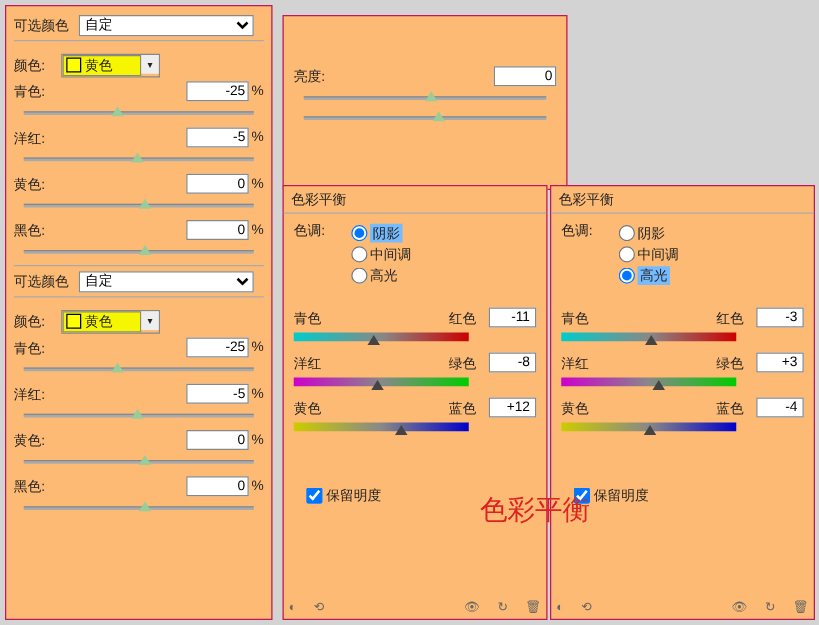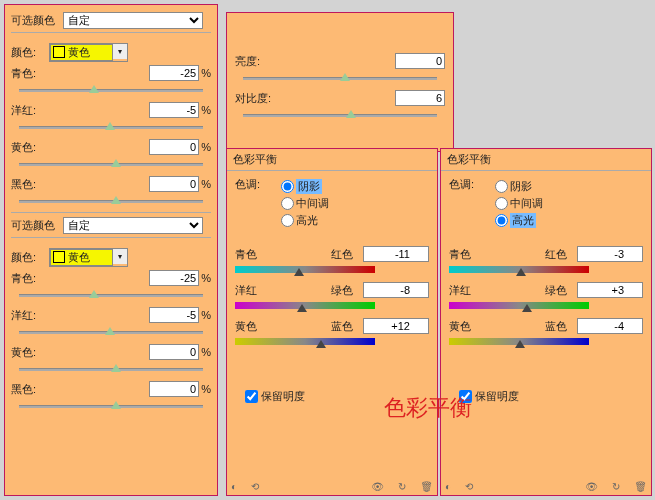--- a/index.html
+++ b/index.html
@@ -19,21 +19,21 @@
 .tri.dark{border-bottom-color:#444}
 .hr{height:1px;background:#aaa;margin:2px 0}
 .title{padding:3px 6px;border-bottom:1px solid #aaa;font-size:11px}
 .radio-row{display:flex;align-items:center;margin:2px 0 2px 10px}
 .radio-row input{margin:0 2px 0 0}
 .grad{position:absolute;top:2px;left:0;right:0;height:7px}
 .gslider{height:14px;position:relative;margin:0 0 4px 0;width:140px}
 .clabel{width:28px}
 .clr-row{display:flex;align-items:center;margin:2px 0}
 .rlbl{width:28px;text-align:left}
-.num2{width:28px;height:14px;border:1px solid #888;background:#fff;text-align:right;padding:0 18px;font-size:11px;margin-left:4px}
+.num2{width:28px;height:14px;border:1px solid #888;background:#fff;text-align:right;padding:0 4px;font-size:11px;margin-left:4px}
 .cb{display:flex;align-items:center;margin:3px 6px}
 .bigtxt{color:#d22;font-size:22px;font-family:KaiTi,serif;position:absolute}
 .toolbar{position:absolute;bottom:2px;left:4px;right:4px;height:14px;display:flex;align-items:center;gap:14px;color:#666;font-size:10px}
 </style>
 </head>
 <body>
 <div class="wrap">
 
 <div class="panel" style="left:4px;top:4px;width:212px;height:490px;padding:0">
  <div style="padding:3px 6px 0 6px">
@@ -157,25 +157,20 @@
  <div style="height:30px"></div>
  <div class="row">
         <span style="width:52px">亮度:</span>
         <div style="flex:1"></div>
         <input class="num" value="0" style="">
       </div>
  <div class="slider">
         <div class="track"></div>
         <div class="tri" style="left:50%"></div>
       </div>
- <div class="row">
-        <span style="width:52px">对比度:</span>
-        <div style="flex:1"></div>
-        <input class="num" value="6" style="">
-      </div>
  <div class="slider">
         <div class="track"></div>
         <div class="tri" style="left:53%"></div>
       </div>
 </div>
 
 <div class="panel" style="left:226px;top:148px;width:210px;height:346px">
  <div class="title">色彩平衡</div>
  <div style="padding:6px 8px">
   <div style="display:flex">

